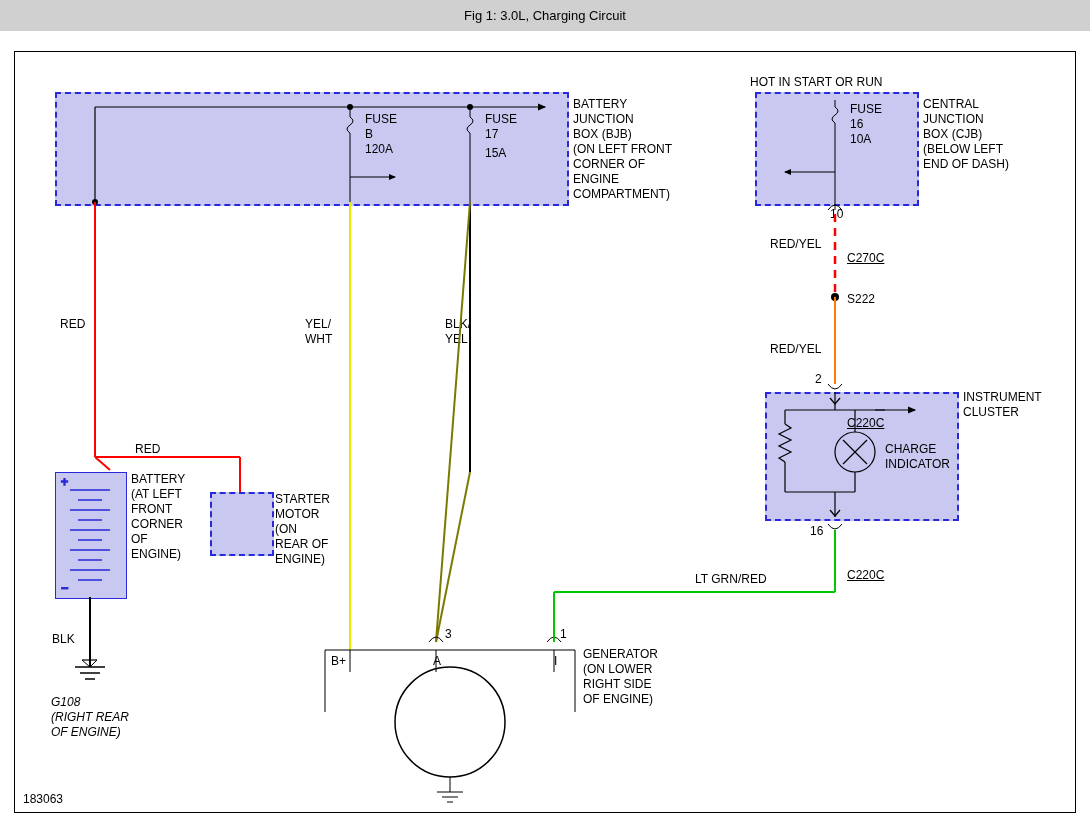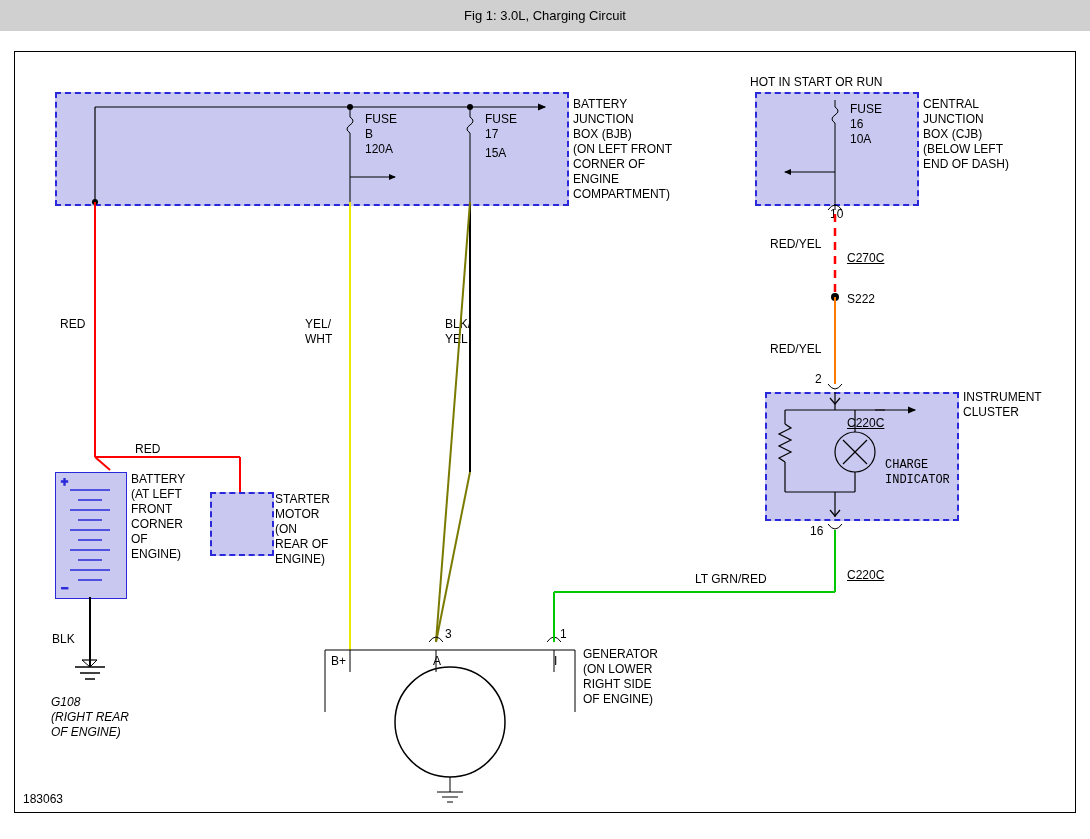--- a/index.html
+++ b/index.html
@@ -96,21 +96,21 @@
 MOTOR
 (ON
 REAR OF
 ENGINE)</div>
   <div class="lbl" style="left:568px; top:595px;">GENERATOR
 (ON LOWER
 RIGHT SIDE
 OF ENGINE)</div>
   <div class="lbl" style="left:948px; top:338px;">INSTRUMENT
 CLUSTER</div>
-  <div class="lbl" style="left:870px; top:406px;font-family:Liberation Mono, monospace;">CHARGE
+  <div class="lbl" style="left:870px; top:390px;">CHARGE
 INDICATOR</div>
   <div class="lbl" style="left:36px; top:643px;font-style:italic;">G108
 (RIGHT REAR
 OF ENGINE)</div>
 
   <div class="lbl" style="left:45px; top:265px;">RED</div>
   <div class="lbl" style="left:120px; top:390px;">RED</div>
   <div class="lbl" style="left:290px; top:265px;">YEL/
 WHT</div>
   <div class="lbl" style="left:430px; top:265px;">BLK/

